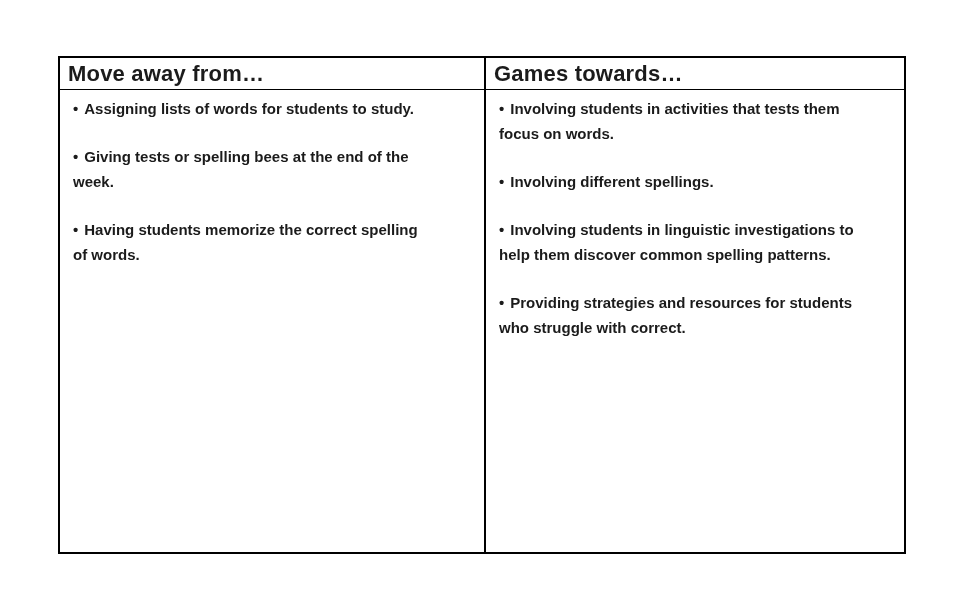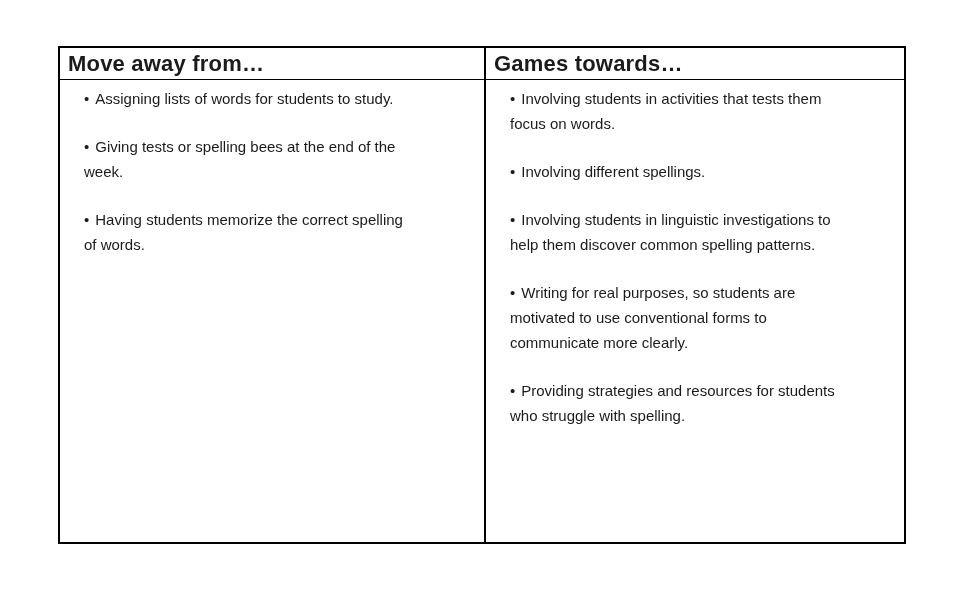--- a/index.html
+++ b/index.html
@@ -12,21 +12,21 @@
   .page {
     position: relative;
     width: 959px;
     height: 615px;
     background: #ffffff;
     overflow: hidden;
   }
   .doc-table {
     position: absolute;
     left: 58px;
-    top: 46px;
+    top: 56px;
     width: 848px;
     height: 498px;
     box-sizing: border-box;
     border: 2px solid #000000;
     display: grid;
     grid-template-columns: 426px 1fr;
     grid-template-rows: 32px 1fr;
     background: #ffffff;
   }
   .th {
@@ -45,21 +45,22 @@
     border-right: 2px solid #000000;
   }
   .td {
     box-sizing: border-box;
     padding: 6px 8px 0 8px;
     overflow: hidden;
     font-size: 15px;
     line-height: 25px;
   }
   p.bullet {
-    margin: 0 0 23px 16px;
+    margin: 0 0 23px 5px;
+    font-weight: bold;
   }
   p.bullet:last-child {
     margin-bottom: 0;
   }
   .glyph {
     display: inline;
     margin-right: 6px;
   }
   .btext {
     display: inline;
@@ -87,21 +88,18 @@
       <p class="bullet"><span class="glyph">•</span><span class="btext">Having students memorize the correct spelling
 of words.</span></p>
     </div>
 
     <div class="td">
       <p class="bullet"><span class="glyph">•</span><span class="btext">Involving students in activities that tests them
 focus on words.</span></p>
       <p class="bullet"><span class="glyph">•</span><span class="btext">Involving different spellings.</span></p>
       <p class="bullet"><span class="glyph">•</span><span class="btext">Involving students in linguistic investigations to
 help them discover common spelling patterns.</span></p>
-      <p class="bullet"><span class="glyph">•</span><span class="btext">Writing for real purposes, so students are
-motivated to use conventional forms to
-communicate more clearly.</span></p>
       <p class="bullet"><span class="glyph">•</span><span class="btext">Providing strategies and resources for students
-who struggle with spelling.</span></p>
+who struggle with correct.</span></p>
     </div>
 
   </div>
 </div>
 
 </body></html>

